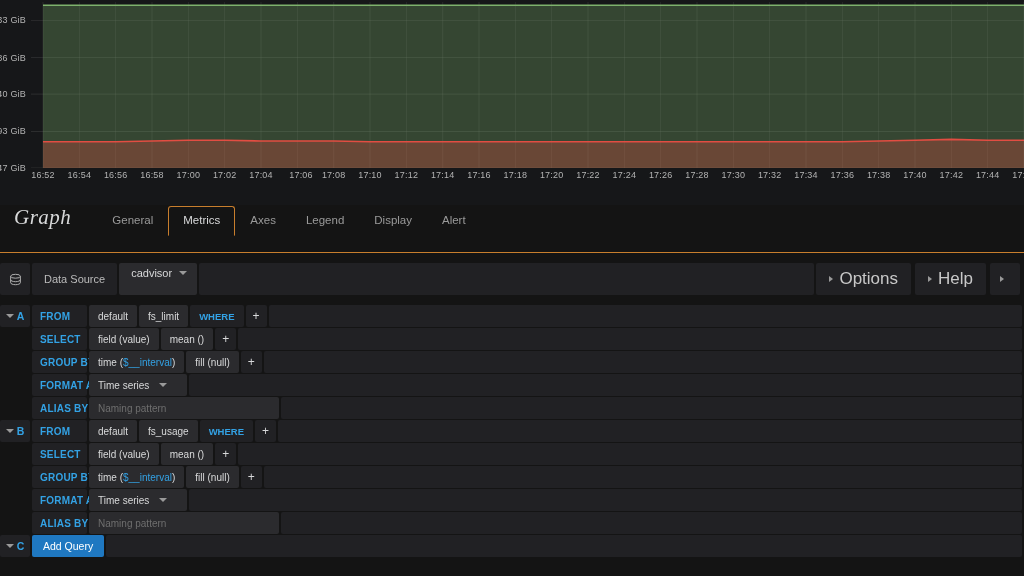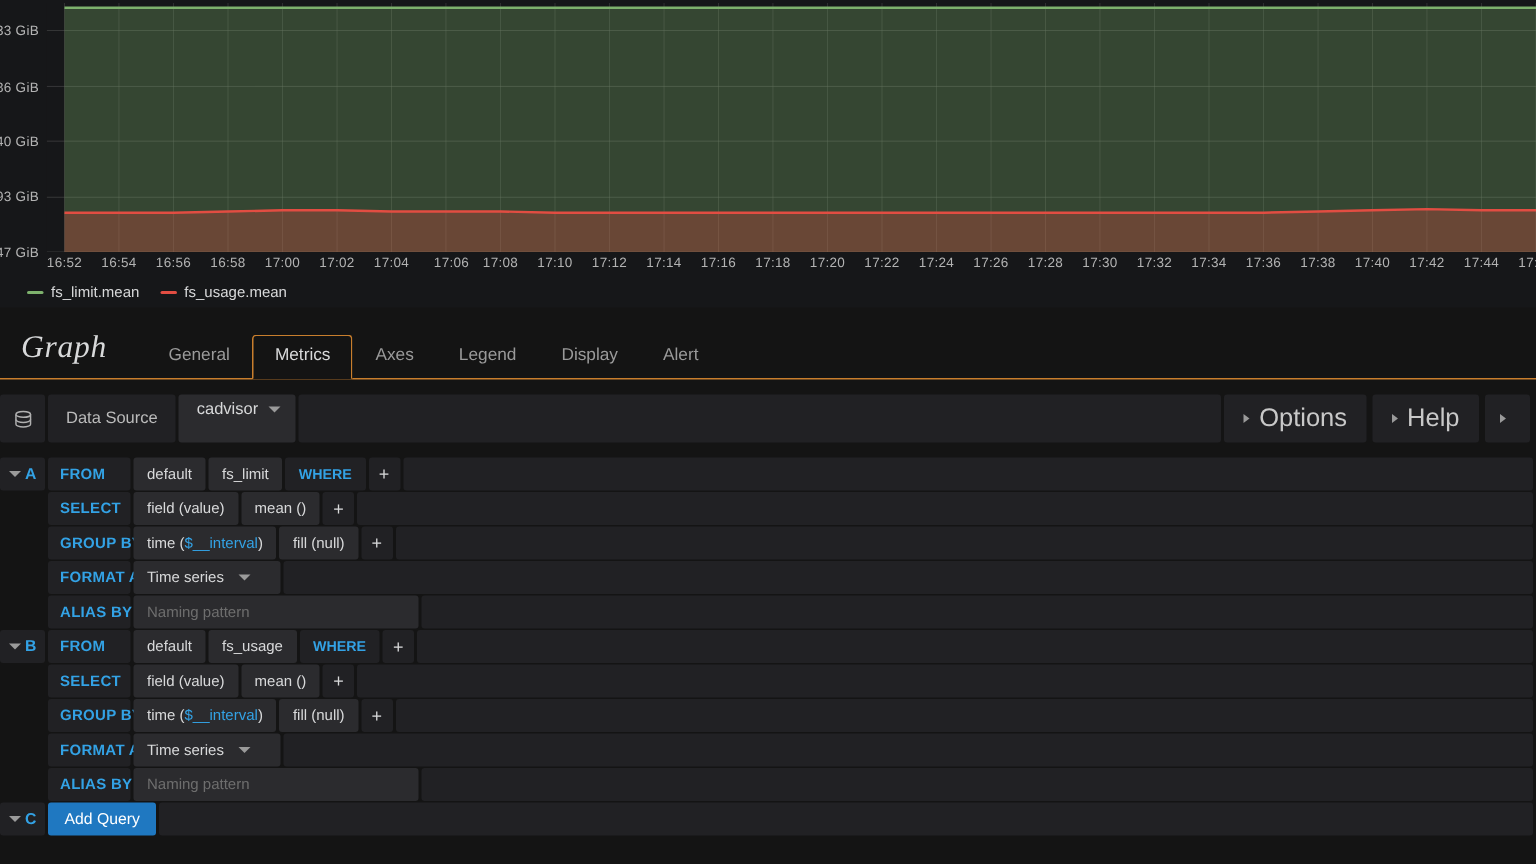--- a/index.html
+++ b/index.html
@@ -51,21 +51,21 @@
   .legend-label { font-size: 10px; color: #d8d9da; }
 
   
   #editor {
     position: absolute; left: 0; top: 205px; width: 1024px; height: 371px;
     background: #141414;
   }
   #editor-tabs-row {
     position: absolute; left: 0; top: 0; width: 1024px; height: 48px;
     border-bottom: 1px solid #c87e2d;
-    display: flex; align-items: flex-end;
+    display: flex; align-items: flex-start;
   }
   #panel-type-title {
     font-family: "Liberation Serif", serif;
     font-style: italic;
     font-size: 21px; color: #d8d9da;
     padding: 0 0 8px 14px; letter-spacing: .5px;
   }
   #tab-list { display: flex; align-items: flex-end; margin-left: 26px; }
   .tab {
     font-size: 11.5px; color: #9a9a9a;
@@ -239,30 +239,20 @@
         <div class="x-tick" style="left: 738.667px;">17:32</div>
         <div class="x-tick" style="left: 775px;">17:34</div>
         <div class="x-tick" style="left: 811.333px;">17:36</div>
         <div class="x-tick" style="left: 847.667px;">17:38</div>
         <div class="x-tick" style="left: 884px;">17:40</div>
         <div class="x-tick" style="left: 920.333px;">17:42</div>
         <div class="x-tick" style="left: 956.667px;">17:44</div>
         <div class="x-tick" style="left: 993px;">17:46</div>
       </div>
   </div>
-  <div id="legend">
-      <div class="legend-item">
-        <span class="legend-swatch" style="background: rgb(126, 178, 109);"></span>
-        <span class="legend-label">fs_limit.mean</span>
-      </div>
-      <div class="legend-item">
-        <span class="legend-swatch" style="background: rgb(226, 77, 66);"></span>
-        <span class="legend-label">fs_usage.mean</span>
-      </div>
-    </div>
 </div>
 
 <div id="editor">
 
   <div id="editor-tabs-row">
     <div id="panel-type-title">Graph</div>
     <div id="tab-list">
         <div class="tab">General</div>
         <div class="tab active">Metrics</div>
         <div class="tab">Axes</div>

